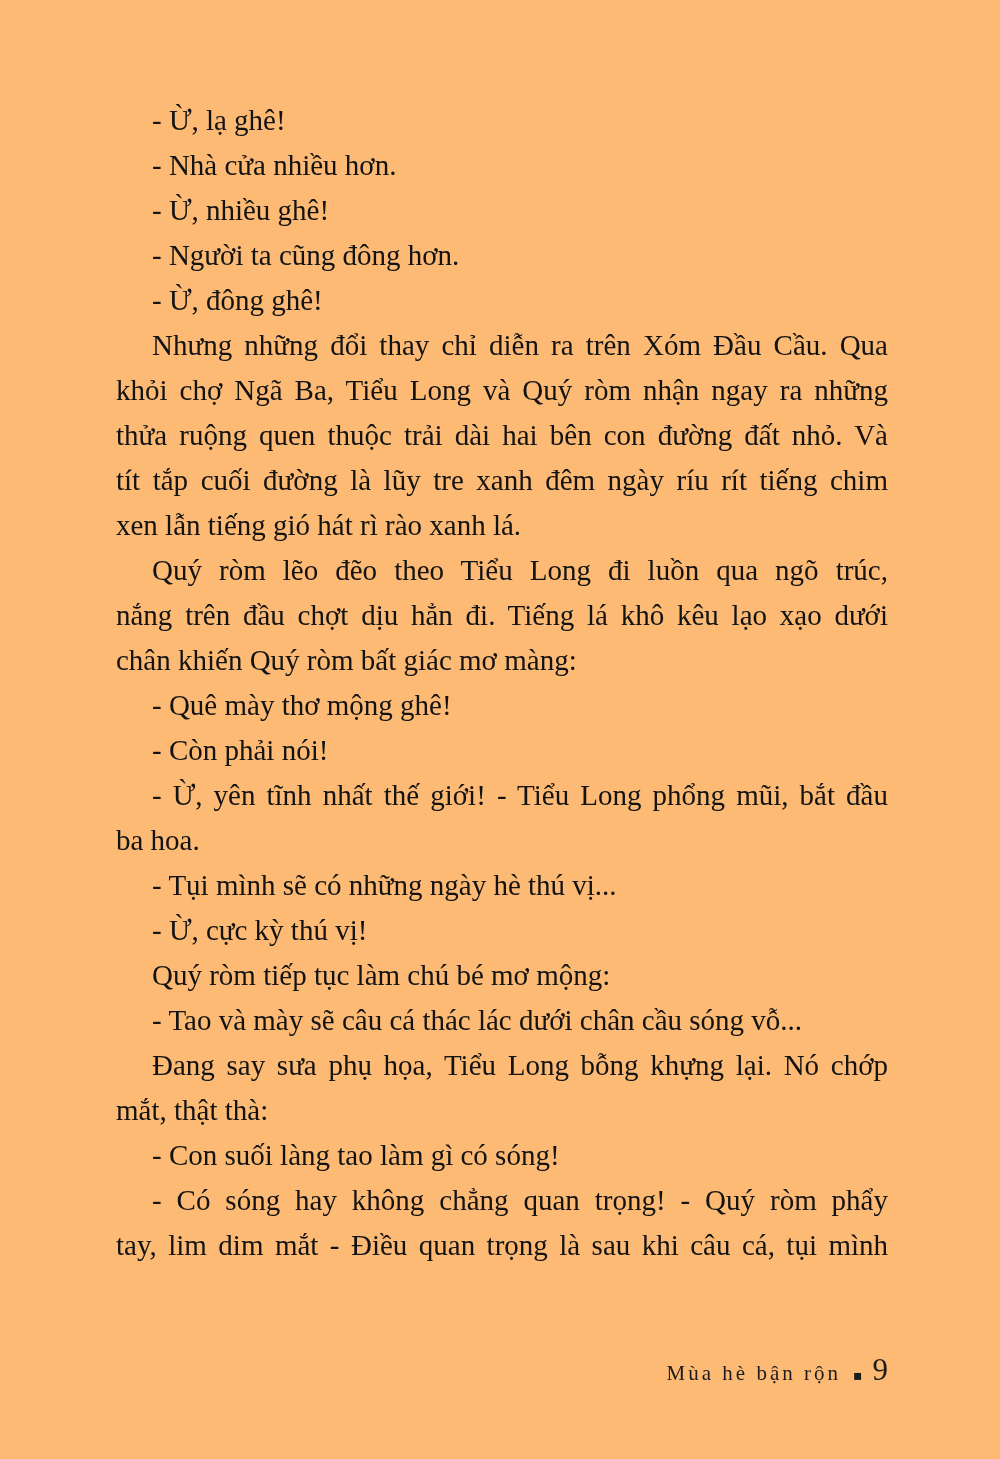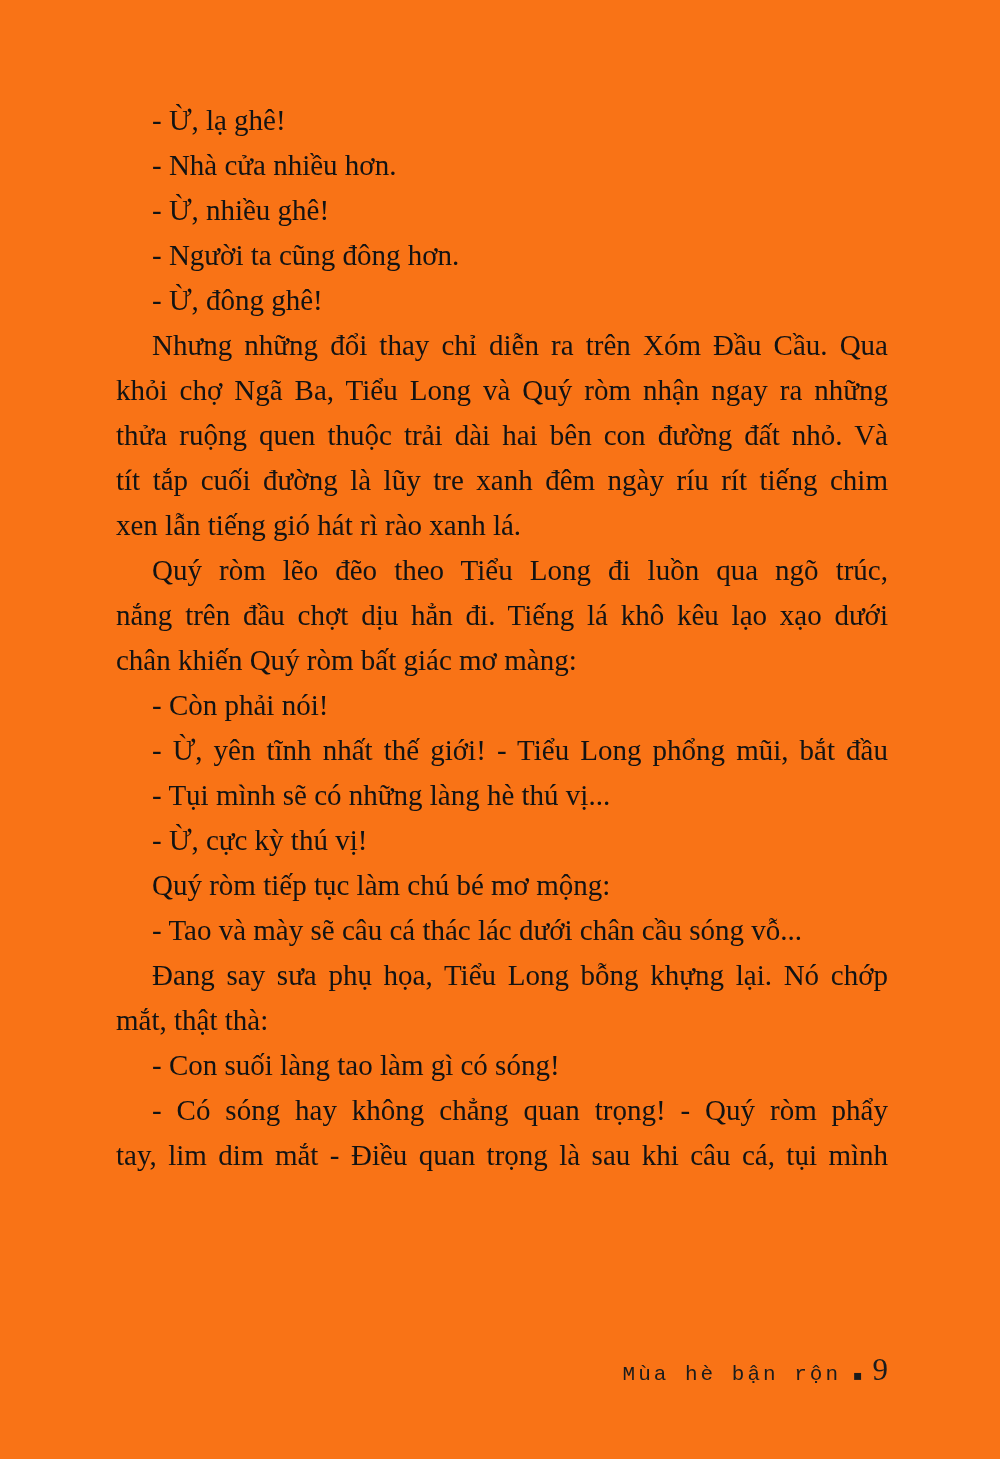--- a/index.html
+++ b/index.html
@@ -9,21 +9,21 @@
   body {
     width: 1000px;
     height: 1459px;
     background: #ffffff;
     position: relative;
     overflow: hidden;
   }
   .book-page {
     position: absolute;
     inset: 0;
-    background: #f97316;
+    background: #fdba74;
   }
   .text-block {
     position: absolute;
     left: 116px;
     top: 98px;
     width: 772px;
     font-family: "Liberation Serif", "DejaVu Serif", serif;
     font-size: 29px;
     line-height: 45px;
     color: #131313;
@@ -41,21 +41,21 @@
   }
   .page-footer {
     position: absolute;
     top: 1352px;
     right: 112px;
     display: flex;
     align-items: baseline;
     color: #1c1c1c;
   }
   .running-title {
-    font-family: Liberation Mono, monospace;
+    font-family: Liberation Serif, serif;
     font-size: 21px;
     letter-spacing: 3px;
   }
   .footer-bullet {
     font-family: "DejaVu Sans", sans-serif;
     font-size: 14px;
     margin: 0 10px 0 12px;
   }
   .page-number {
     font-family: "Liberation Serif", "DejaVu Serif", serif;
@@ -74,23 +74,25 @@
       <div class="line indent">- Người ta cũng đông hơn.</div>
       <div class="line indent">- Ừ, đông ghê!</div>
       <div class="line indent justify">Nhưng những đổi thay chỉ diễn ra trên Xóm Đầu Cầu. Qua</div>
       <div class="line justify">khỏi chợ Ngã Ba, Tiểu Long và Quý ròm nhận ngay ra những</div>
       <div class="line justify">thửa ruộng quen thuộc trải dài hai bên con đường đất nhỏ. Và</div>
       <div class="line justify">tít tắp cuối đường là lũy tre xanh đêm ngày ríu rít tiếng chim</div>
       <div class="line">xen lẫn tiếng gió hát rì rào xanh lá.</div>
       <div class="line indent justify">Quý ròm lẽo đẽo theo Tiểu Long đi luồn qua ngõ trúc,</div>
       <div class="line justify">nắng trên đầu chợt dịu hẳn đi. Tiếng lá khô kêu lạo xạo dưới</div>
       <div class="line">chân khiến Quý ròm bất giác mơ màng:</div>
+      <div class="line indent">- Quê mày thơ mộng ghê!</div>
       <div class="line indent">- Còn phải nói!</div>
       <div class="line indent justify">- Ừ, yên tĩnh nhất thế giới! - Tiểu Long phổng mũi, bắt đầu</div>
-      <div class="line indent">- Tụi mình sẽ có những làng hè thú vị...</div>
+      <div class="line">ba hoa.</div>
+      <div class="line indent">- Tụi mình sẽ có những ngày hè thú vị...</div>
       <div class="line indent">- Ừ, cực kỳ thú vị!</div>
       <div class="line indent">Quý ròm tiếp tục làm chú bé mơ mộng:</div>
       <div class="line indent">- Tao và mày sẽ câu cá thác lác dưới chân cầu sóng vỗ...</div>
       <div class="line indent justify">Đang say sưa phụ họa, Tiểu Long bỗng khựng lại. Nó chớp</div>
       <div class="line">mắt, thật thà:</div>
       <div class="line indent">- Con suối làng tao làm gì có sóng!</div>
       <div class="line indent justify">- Có sóng hay không chẳng quan trọng! - Quý ròm phẩy</div>
       <div class="line justify">tay, lim dim mắt - Điều quan trọng là sau khi câu cá, tụi mình</div>
     </main>
 

